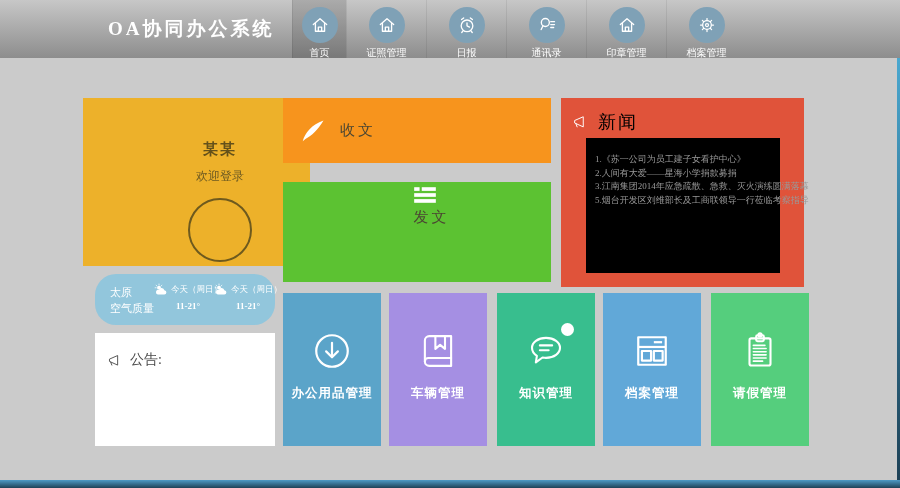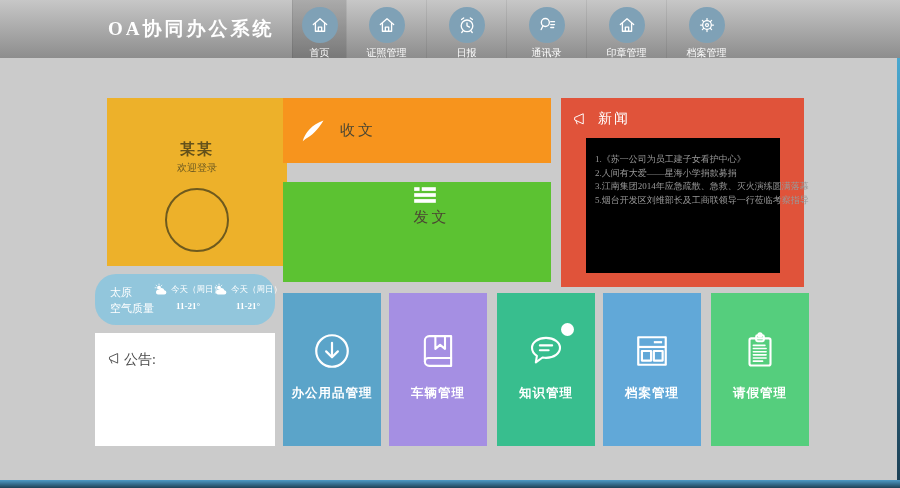--- a/index.html
+++ b/index.html
@@ -13,43 +13,43 @@
   .topnav{position:absolute;left:292px;top:0;height:58px;display:flex;}
   .nav-item{width:80px;height:58px;display:flex;flex-direction:column;align-items:center;
             padding-top:7px;box-sizing:border-box;cursor:pointer;
             border-left:1px solid rgba(0,0,0,0.07);}
   .nav-item.active{width:54px;background:rgba(0,0,0,0.14);}
   .nav-circle{width:36px;height:36px;border-radius:50%;display:flex;align-items:center;
               justify-content:center;flex:none;}
   .nav-label{margin-top:3px;font-size:10px;color:#ffffff;white-space:nowrap;}
   
   .card{position:absolute;}
-  .profile-card{left:107px;top:98px;width:180px;height:168px;}
+  .profile-card{left:83px;top:98px;width:180px;height:168px;padding-left:47px;}
   .profile-name{text-align:center;margin-top:42px;font-size:15px;font-weight:bold;
                 color:#64511a;letter-spacing:2px;}
-  .profile-sub{text-align:center;margin-top:2px;font-size:10px;color:#6d5a22;}
+  .profile-sub{text-align:center;margin-top:9px;font-size:12px;color:#6d5a22;}
   .profile-circle{width:60px;height:60px;border:2px solid #6e5a1e;border-radius:50%;
                   margin:13px auto 0;}
   .weather-card{left:95px;top:274px;width:180px;height:51px;color:#fff;}
   .weather-city{position:absolute;left:15px;top:10px;font-size:11px;line-height:16px;}
   .weather-day{position:absolute;top:9px;width:58px;text-align:center;}
   .weather-day.d1{left:64px;} .weather-day.d2{left:124px;}
   .weather-top{display:flex;align-items:center;justify-content:center;gap:2px;}
   .weather-date{font-size:8.5px;white-space:nowrap;}
   .weather-temp{font-size:9px;font-weight:bold;margin-top:5px;}
   .announce-card{left:95px;top:333px;width:180px;height:113px;background:#ffffff;}
-  .announce-title{display:flex;gap:0;margin:18px 0 0 12px;
+  .announce-title{display:flex;align-items:center;gap:6px;margin:18px 0 0 12px;
                   color:#4a4a4a;font-size:14px;}
   .doc-card{display:flex;align-items:center;padding-left:16px;box-sizing:border-box;}
   .inbox-card{left:283px;top:98px;width:268px;height:65px;}
   .outbox-card{left:283px;top:182px;width:268px;height:100px;}
   .doc-label{margin-left:13px;font-size:15px;color:#4b4632;letter-spacing:3px;}
   .news-card{left:561px;top:98px;width:243px;height:189px;}
   .news-header{position:absolute;left:11px;top:12px;display:flex;align-items:center;gap:8px;
-               color:#ffffff;font-size:14px;letter-spacing:2px;}
+               color:#000000;font-size:18px;letter-spacing:2px;}
   .news-panel{position:absolute;left:25px;top:40px;width:194px;height:135px;background:#000000;}
   .news-list{margin:15px 0 0 9px;}
   .news-item{font-size:9px;color:#999999;line-height:13.5px;white-space:nowrap;cursor:pointer;}
   
   .module{top:293px;width:98px;height:153px;display:flex;flex-direction:column;
           align-items:center;color:#ffffff;cursor:pointer;}
   .m0{left:283px;} .m1{left:389px;} .m2{left:497px;} .m3{left:603px;} .m4{left:711px;}
   .module-icon{margin-top:32px;height:52px;display:flex;align-items:center;
                justify-content:center;position:relative;}
   .module-label{margin-top:8px;font-size:12.5px;font-weight:bold;letter-spacing:1px;

